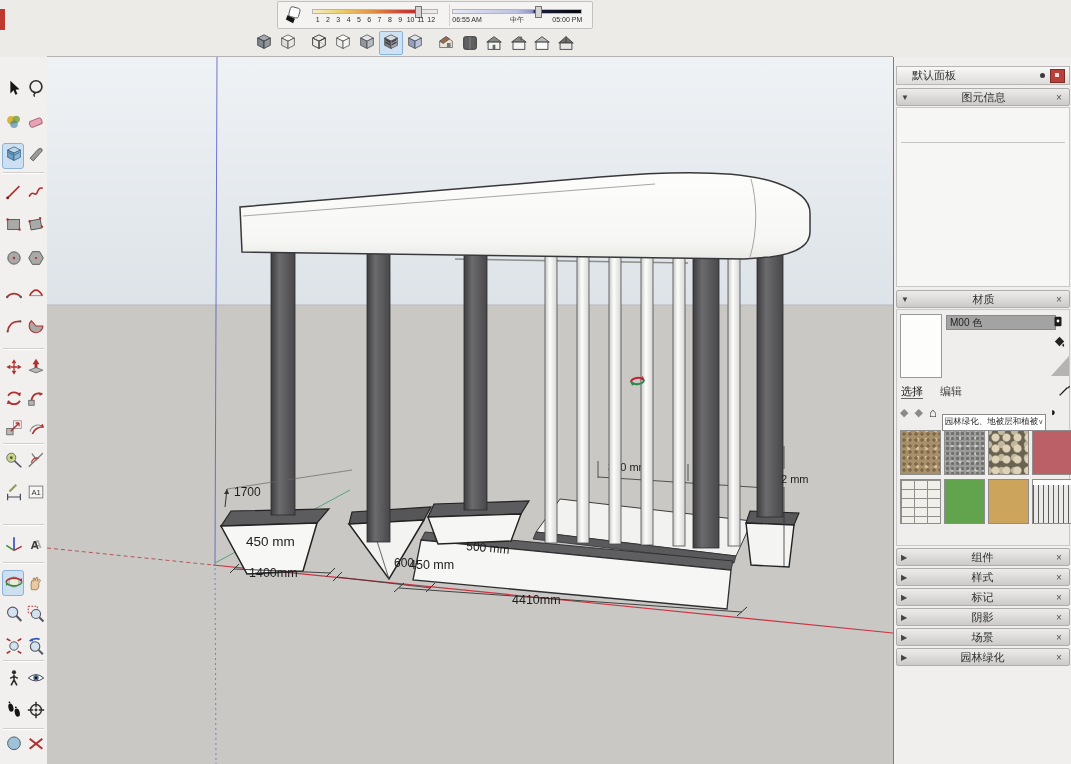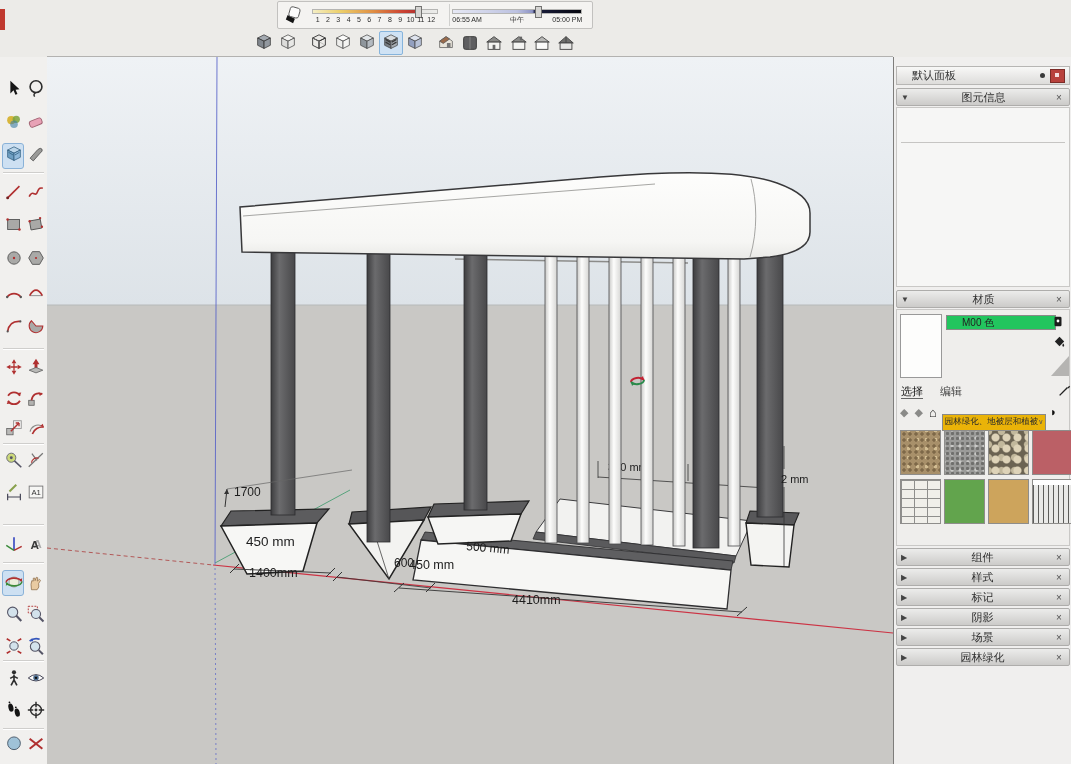--- a/index.html
+++ b/index.html
@@ -49,32 +49,32 @@
             border:1px solid #aeadab;display:flex;align-items:center;padding:0 4px;box-sizing:border-box;border-radius:2px;}
   .sec-head .tri{font-size:8px;color:#444;margin-right:5px;}
   .sec-head .lbl{flex:1;font-size:11px;color:#2e2e2e;text-align:center;}
   .sec-head .x{font-size:10px;color:#555;width:12px;text-align:center;}
   #ei-body{position:absolute;left:2px;top:50px;width:174px;height:180px;background:#f6f6f5;border:1px solid #c9c8c6;
            box-sizing:border-box;}
   #ei-empty{font-weight:bold;font-size:12px;color:#1c1c1c;padding:6px 8px;}
   #ei-div{position:absolute;left:4px;top:34px;width:164px;height:1px;background:#c6c5c3;}
   #mat-body{position:absolute;left:2px;top:252px;width:174px;height:237px;background:#efeeec;border:1px solid #c9c8c6;box-sizing:border-box;}
   #mat-preview{position:absolute;left:3px;top:4px;width:40px;height:62px;background:#fdfdfc;border:1px solid #999;}
-  #mat-name{position:absolute;left:49px;top:5px;width:110px;height:15px;background:#22c55e;border:1px solid #8a8a88;
-            font-size:10px;color:#222;padding:0 15px;box-sizing:border-box;font-family:"Liberation Sans",sans-serif;}
+  #mat-name{position:absolute;left:49px;top:5px;width:110px;height:15px;background:#a3a3a3;border:1px solid #8a8a88;
+            font-size:10px;color:#222;padding:0 3px;box-sizing:border-box;font-family:"Liberation Sans",sans-serif;}
   .mat-ico{position:absolute;width:16px;height:16px;border:none;background:transparent;padding:0;}
   #mat-tri{position:absolute;right:0;top:46px;width:0;height:0;border-left:18px solid transparent;border-bottom:20px solid #b5b4b2;}
   #mat-tabs{position:absolute;left:4px;top:74px;font-size:11px;}
   #mat-tabs span{margin-right:14px;font-family:Liberation Mono, monospace;}
   #tab-select{color:#111;border-bottom:1px solid #666;}
   #tab-edit{color:#444;}
   #mat-nav{position:absolute;left:3px;top:92px;width:168px;height:20px;display:flex;align-items:center;}
   .nav-dia{font-size:11px;color:#8a8a88;margin-right:6px;}
   .nav-home{font-size:13px;color:#1a1a1a;margin-right:5px;}
-  #mat-cat{width:104px;height:17px;background:#eab308;border:1px solid #8a8a88;font-size:8.5px;display:flex;
+  #mat-cat{width:104px;height:17px;background:#ffffff;border:1px solid #8a8a88;font-size:8.5px;display:flex;
            align-items:center;padding:0 2px;box-sizing:border-box;white-space:nowrap;overflow:hidden;margin-top:20px;}
   #mat-cat .arr{margin-left:auto;font-size:7px;color:#555;}
   #swatches{position:absolute;left:3px;top:120px;width:168px;height:95px;}
   .sw{position:absolute;width:41px;height:45px;border:1px solid #8e8d8b;box-sizing:border-box;}
   .sw-gravel-brown{background-color:#a8906a;background-image:radial-gradient(circle,#7d6848 0 1.4px,transparent 2px),radial-gradient(circle,#d2bd92 0 1.4px,transparent 2px);background-size:6px 6px,9px 9px;background-position:0 0,3px 4px;}
   .sw-gravel-gray{background-color:#9b9b99;background-image:radial-gradient(circle,#6f6f6d 0 1.3px,transparent 1.9px),radial-gradient(circle,#c9c9c7 0 1.3px,transparent 1.9px);background-size:5px 5px,8px 8px;background-position:0 0,3px 3px;}
   .sw-cobblestone{background-color:#6b6352;background-image:radial-gradient(circle,#ded3b8 0 3.4px,rgba(0,0,0,0) 4.6px),radial-gradient(circle,#c2b89c 0 3px,rgba(0,0,0,0) 4.2px);background-size:11px 11px,13px 13px;background-position:1px 1px,6px 7px;}
   .sw-rose{background:#bb6066;}
   .sw-pavers{background-color:#f0efea;background-image:linear-gradient(#8f8f8d 1px,transparent 1px),linear-gradient(90deg,#8f8f8d 1px,transparent 1px);background-size:13px 9px;}
   .sw-grass{background:#62a44d;}

